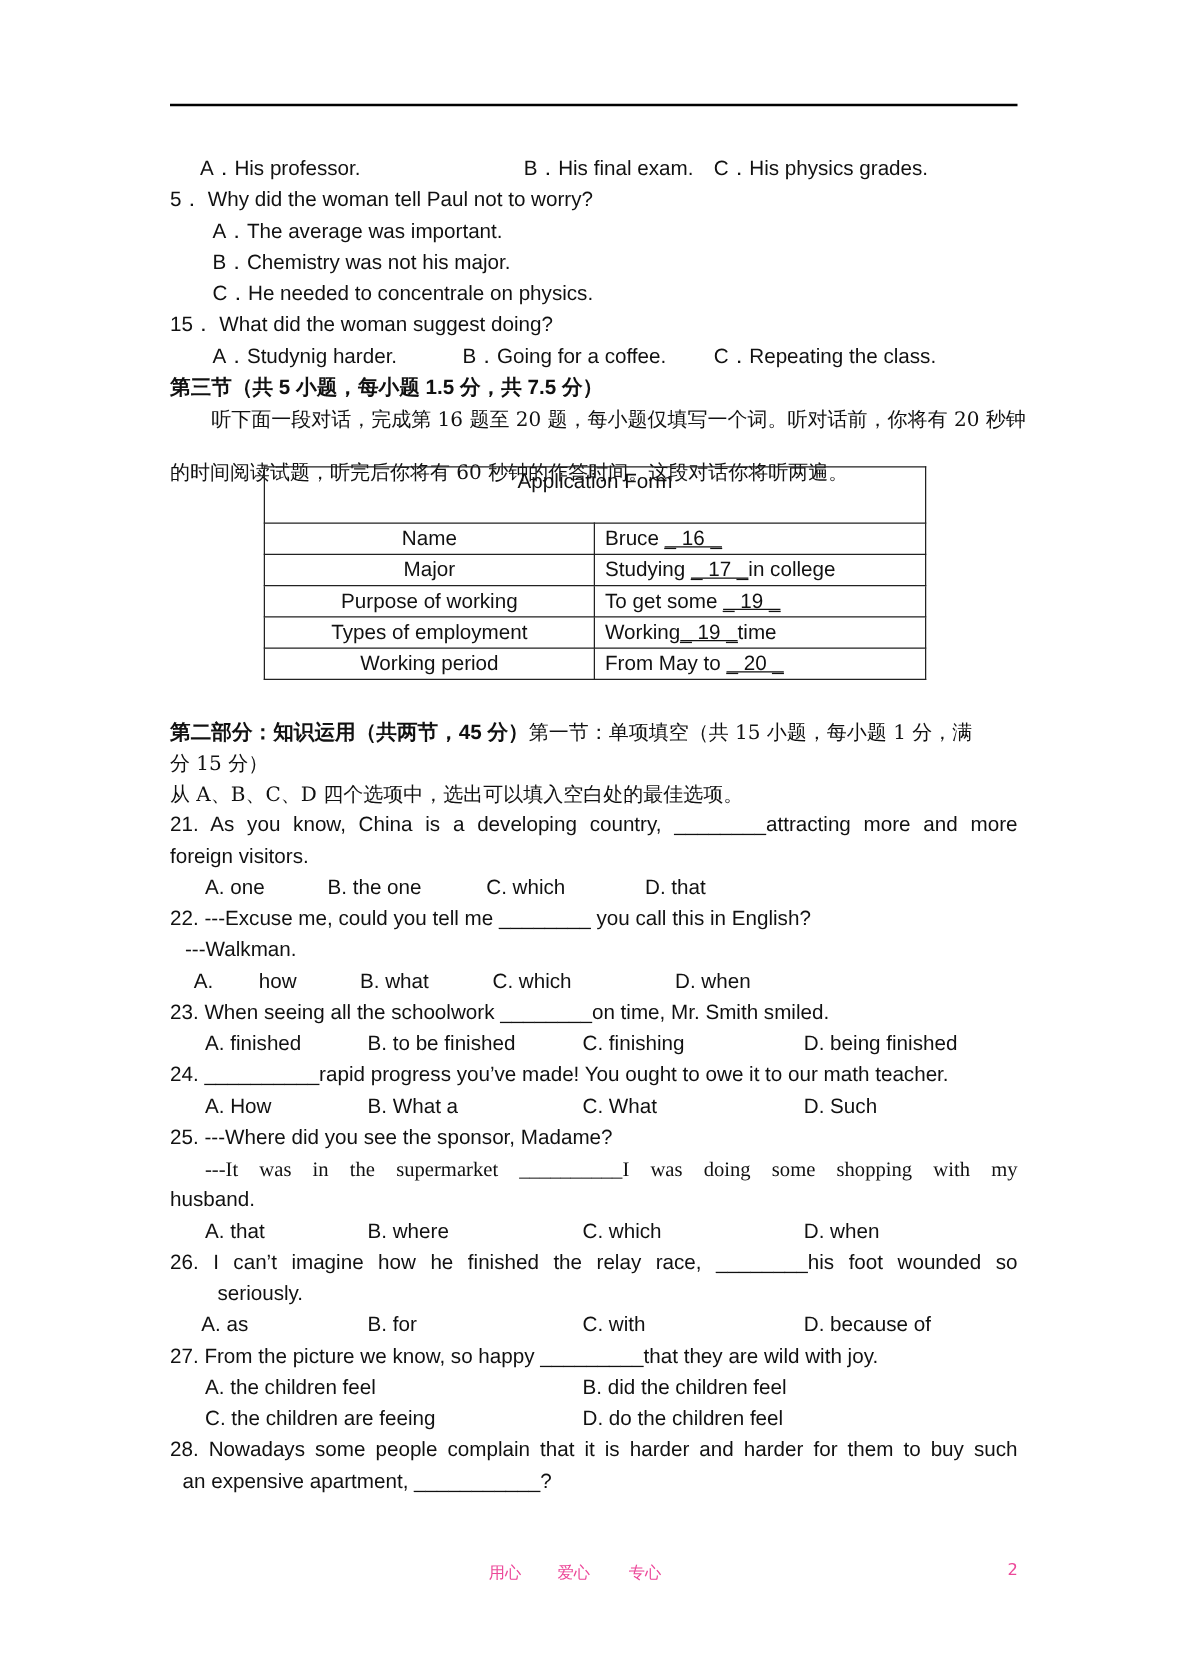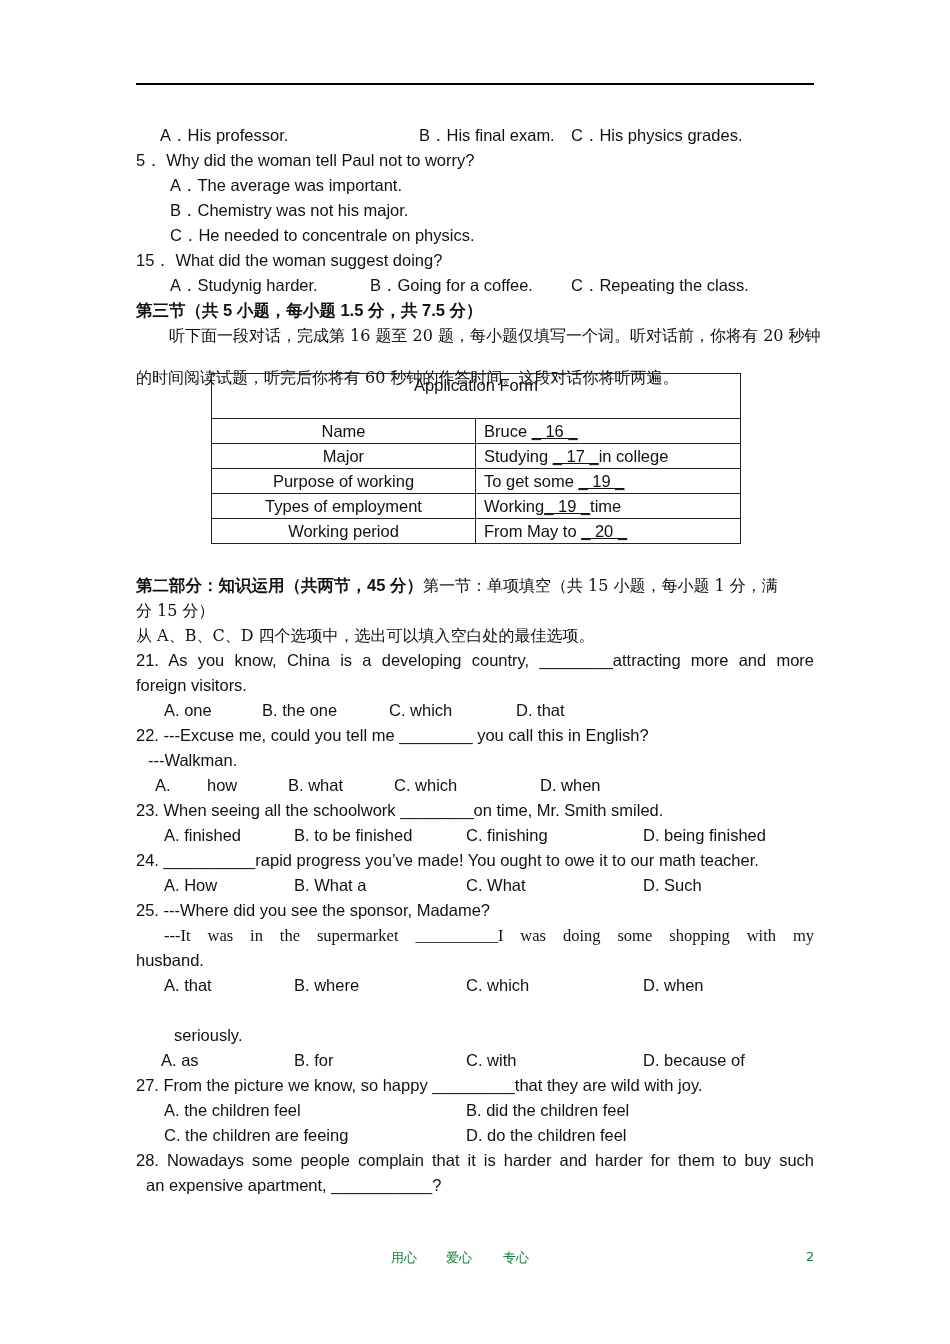--- a/index.html
+++ b/index.html
@@ -13,21 +13,21 @@
     .just { text-align: justify; text-align-last: justify; white-space: normal; }
     .opt { position: absolute; top: 0; }
     .cn { font-family: "DejaVu Serif", "Liberation Serif", serif; font-size: 16px; }
     .cnb { font-family: Liberation Sans, sans-serif; font-weight: bold; font-size: 16.5px; }
     .u { text-decoration: underline; }
     table.form { position: absolute; left: 211px; top: 373px; width: 530px; border-collapse: collapse;
                  font-size: 16.5px; }
     table.form td { border: 1px solid #222; padding: 0 8px; height: 24px; line-height: 24px; }
     table.form td.title { height: 44px; text-align: center; vertical-align: top; line-height: 22px; }
     table.form td.lbl { text-align: center; width: 247px; }
-    .footer { position: absolute; top: 1249px; font-size: 13px; color: #15803d;
+    .footer { position: absolute; top: 1249px; font-size: 13px; color: #ec4899;
               font-family: "DejaVu Sans", sans-serif; }
   </style>
 </head>
 <body>
 
 <div class="page">
   <div class="header-rule"></div>
 
   <div class="line" style="top:123px;">
     <span class="opt" style="left:24px;">A．His professor.</span>
@@ -123,20 +123,21 @@
   <div class="line" style="top:898px;">25. ---Where did you see the sponsor, Madame?</div>
   <div class="line just ind2" style="top:923px;">---It was in the supermarket __________I was doing some shopping with my</div>
   <div class="line" style="top:948px;">husband.</div>
   <div class="line" style="top:973px;">
     <span class="opt" style="left:28px;">A. that</span>
     <span class="opt" style="left:158px;">B. where</span>
     <span class="opt" style="left:330px;">C. which</span>
     <span class="opt" style="left:507px;">D. when</span>
   </div>
 
+  <div class="line just" style="top:998px;">26. I can’t imagine how he finished the relay race, ________his foot wounded so</div>
   <div class="line" style="top:1023px; padding-left:38px; box-sizing:border-box;">seriously.</div>
   <div class="line" style="top:1048px;">
     <span class="opt" style="left:25px;">A. as</span>
     <span class="opt" style="left:158px;">B. for</span>
     <span class="opt" style="left:330px;">C. with</span>
     <span class="opt" style="left:507px;">D. because of</span>
   </div>
 
   <div class="line" style="top:1073px;">27. From the picture we know, so happy _________that they are wild with joy.</div>
   <div class="line" style="top:1098px;">

